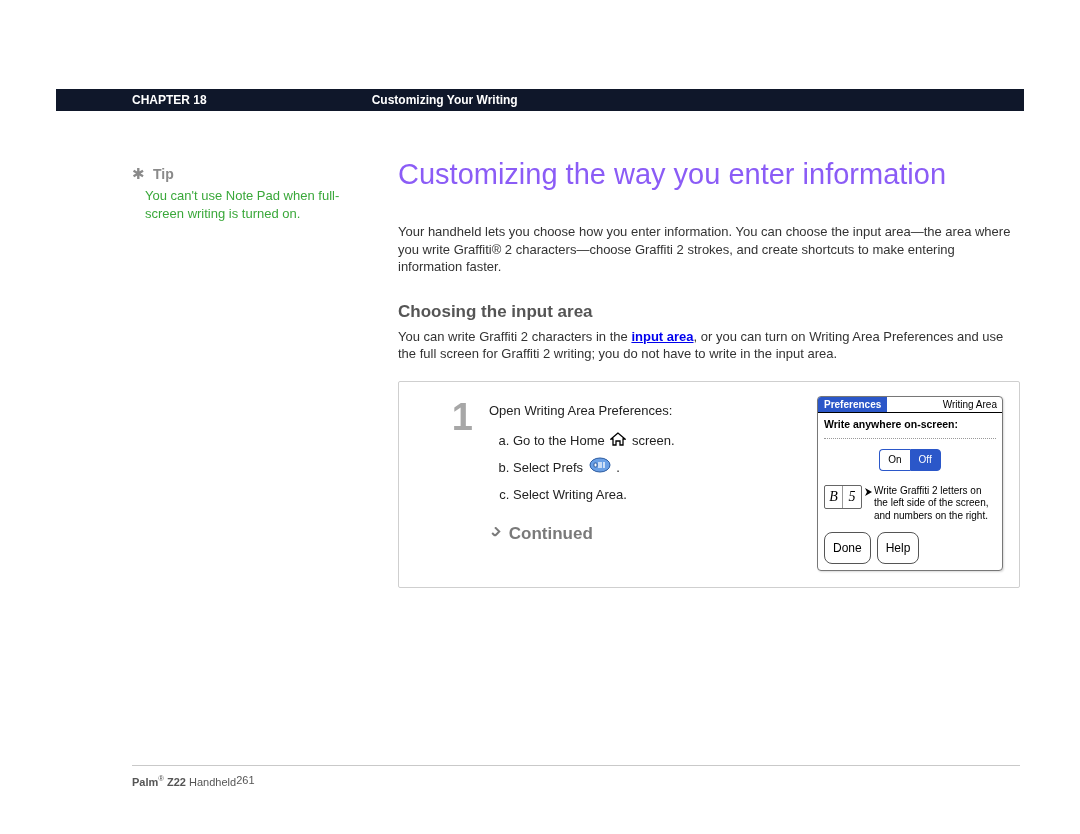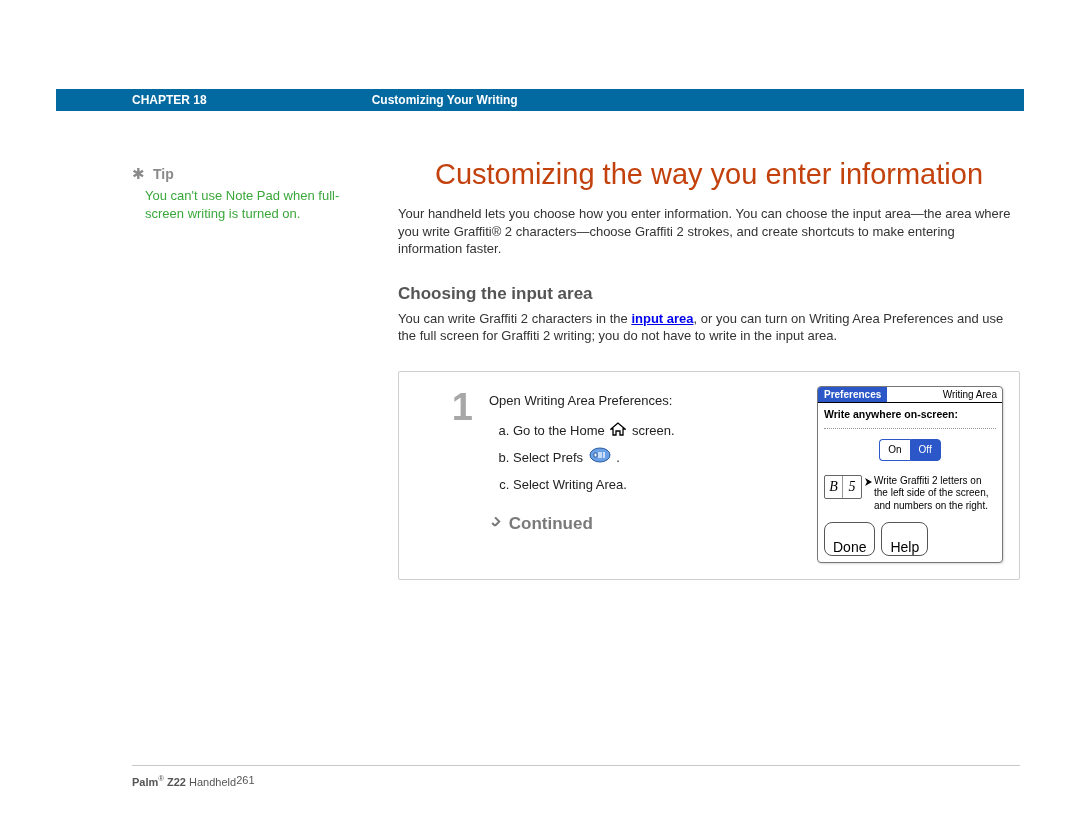--- a/index.html
+++ b/index.html
@@ -10,21 +10,21 @@
     font-family: "Helvetica Neue", Helvetica, Arial, sans-serif;
     color: #222;
     position: relative;
   }
   .header-bar {
     position: absolute;
     top: 89px;
     left: 56px;
     right: 56px;
     height: 22px;
-    background: #0369a1;
+    background: #0f172a;
     display: flex;
     align-items: center;
     color: #fff;
     font-size: 12px;
     font-weight: bold;
   }
   .header-chapter { padding-left: 76px; }
   .header-title  { padding-left: 165px; }
   .sidebar {
     position: absolute;
@@ -52,41 +52,40 @@
   }
   .main {
     position: absolute;
     top: 158px;
     left: 398px;
     right: 60px;
   }
   h1 {
     font-size: 29px;
     font-weight: 400;
-    color: #c2410c;
-    margin-bottom: 14px;
-    text-align: center;
+    color: #8b5cf6;
+    margin-bottom: 32px;
   }
   .intro {
     font-size: 13px;
     color: #333;
     line-height: 1.35;
     margin-bottom: 26px;
   }
   h2 {
     font-size: 17px;
     font-weight: bold;
     color: #555;
     margin-bottom: 6px;
   }
   .sub-intro {
     font-size: 13px;
     color: #333;
     line-height: 1.35;
-    margin-bottom: 26px;
+    margin-bottom: 18px;
   }
   .step-box {
     border: 1px solid #cfcfcf;
     border-radius: 2px;
     background: #fff;
     padding: 14px 16px 16px 14px;
     display: flex;
     gap: 16px;
   }
   .step-num {
@@ -184,23 +183,23 @@
     color: #000;
   }
   .ss-toggle .on  { border-right: none; border-radius: 4px 0 0 4px; }
   .ss-toggle .off { background: #2b57c9; color: #fff; border-radius: 0 4px 4px 0; }
   .ss-instr { display: flex; gap: 6px; align-items: flex-start; font-size: 10px; line-height: 1.25; margin-bottom: 10px; }
   .ss-glyphs { border:1px solid #666; border-radius:2px; display:flex; }
   .ss-glyphs span { width:18px; height:22px; display:flex; align-items:center; justify-content:center; font-family: "Times New Roman", serif; font-style: italic; font-size:14px;}
   .ss-glyphs span:first-child { border-right:1px solid #999; }
   .ss-btns { display:flex; gap:6px; }
   .ss-btns button {
-    font-family: inherit; font-size: 14px;
+    font-family: inherit; font-size: 12px;
     border: 1px solid #555; border-radius: 8px;
-    background: #fff; padding: 16px 8px; height: 16px;
+    background: #fff; padding: 5px 8px; height: 32px;
   }
   .footer {
     position: absolute;
     left: 132px;
     right: 60px;
     bottom: 46px;
     border-top: 1px solid #c9c9c9;
     padding-top: 8px;
     display: flex;
     justify-content: flex-start;

